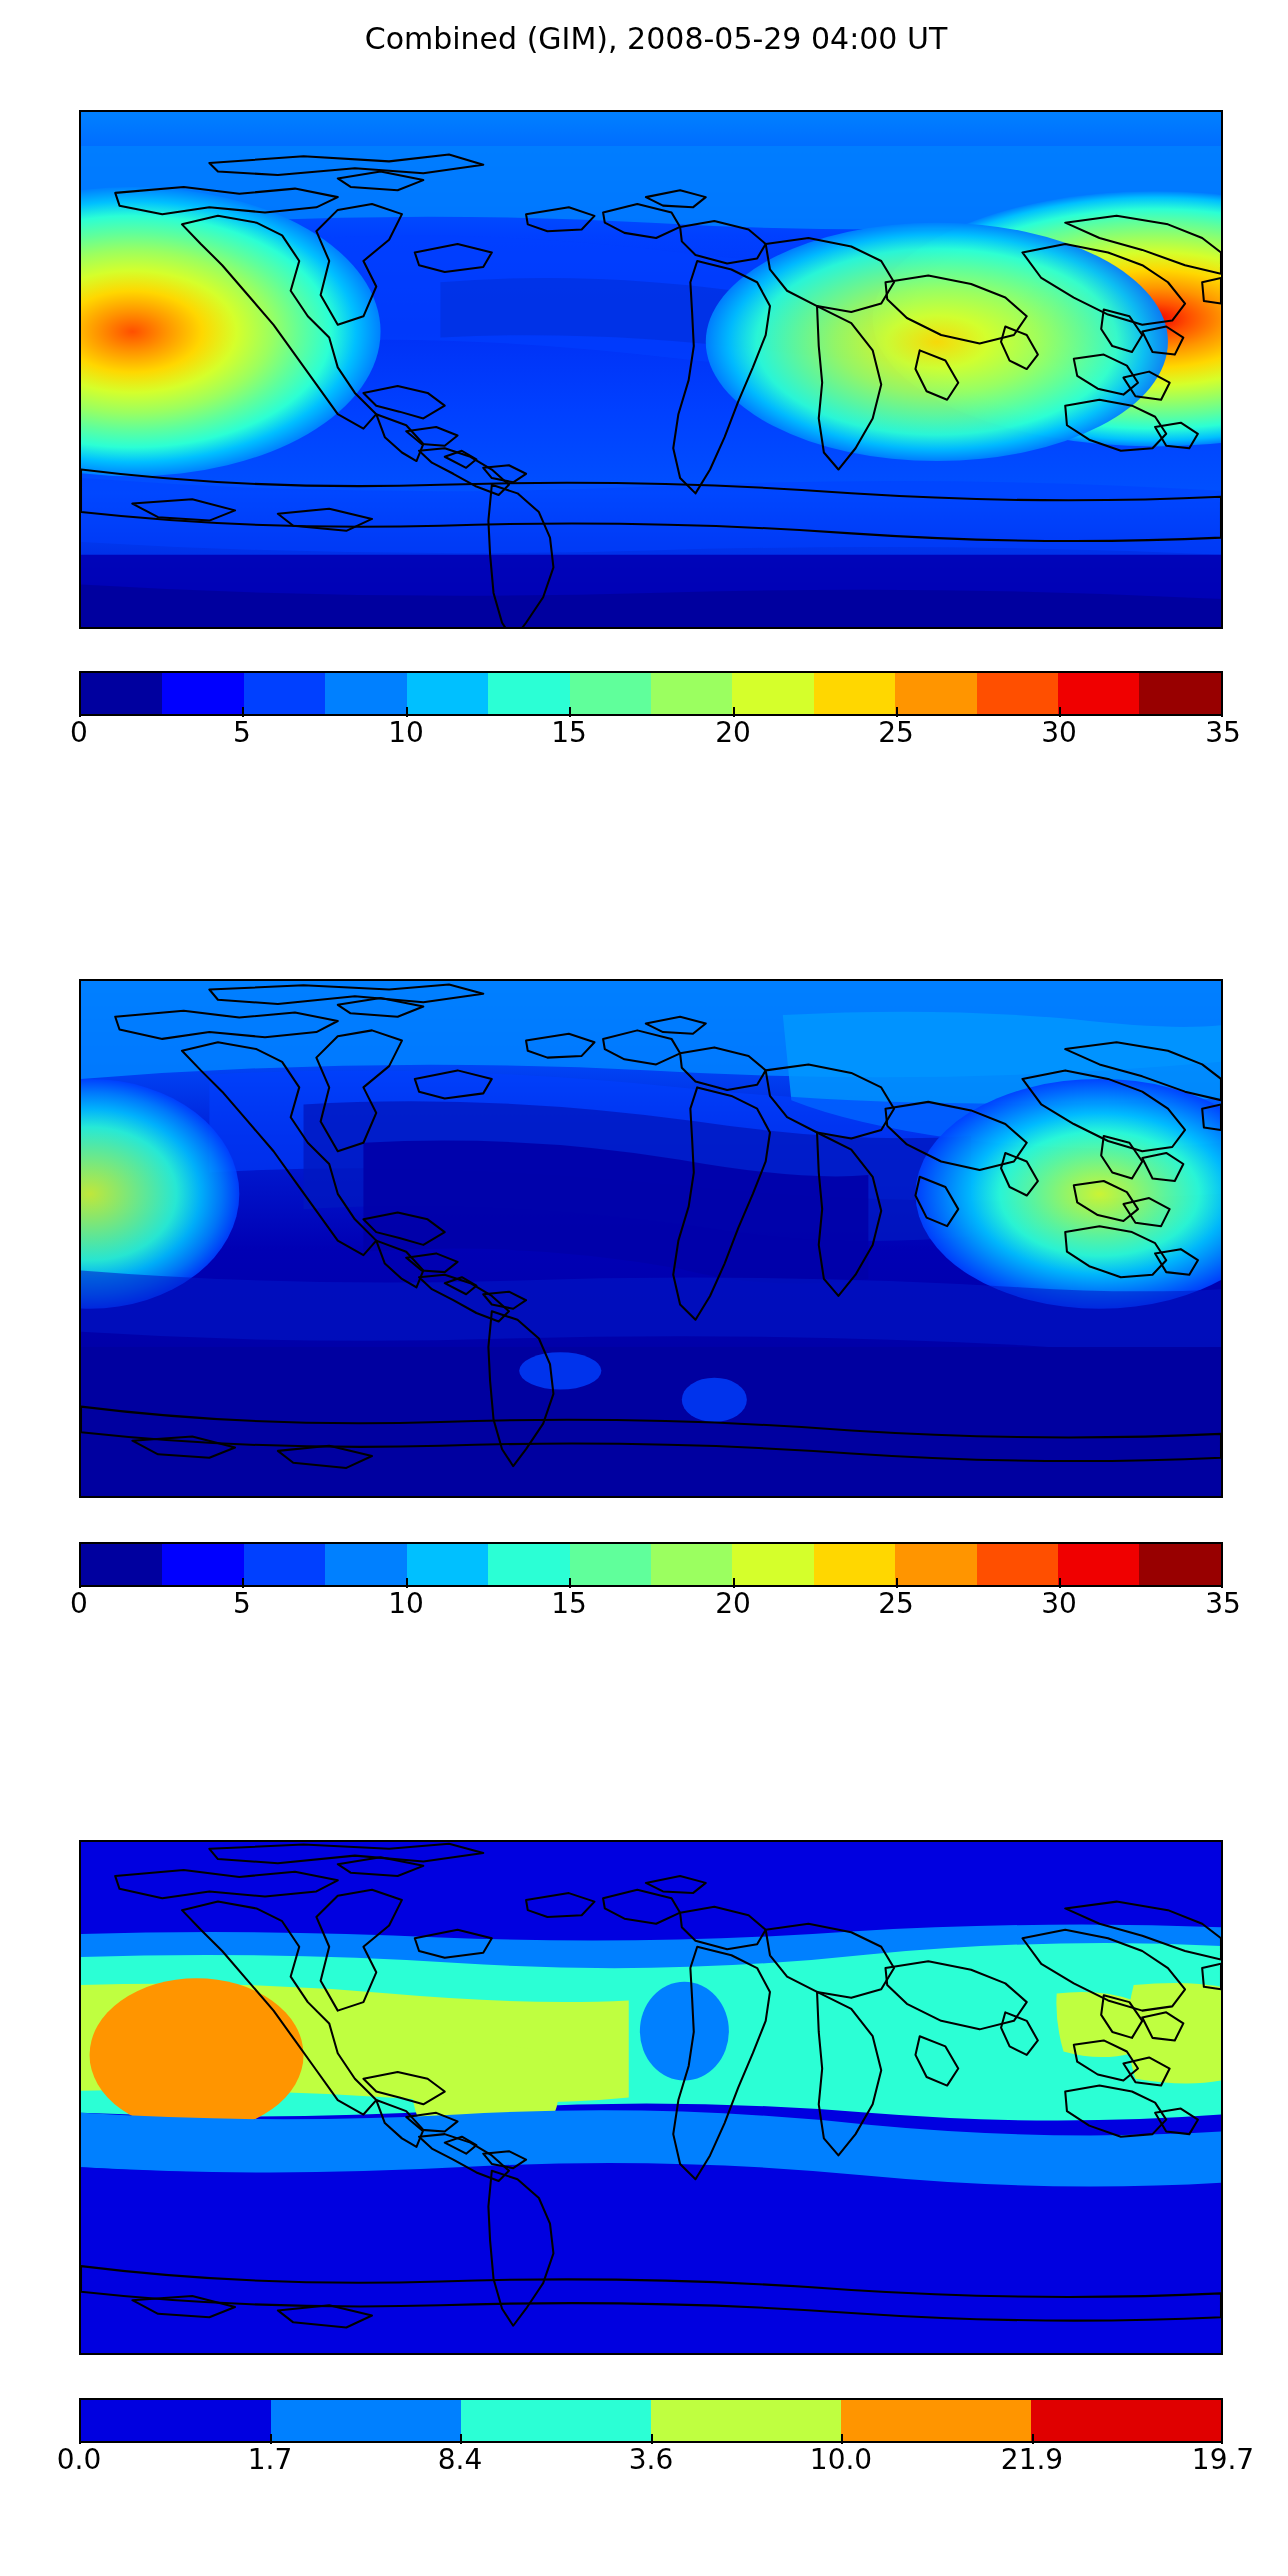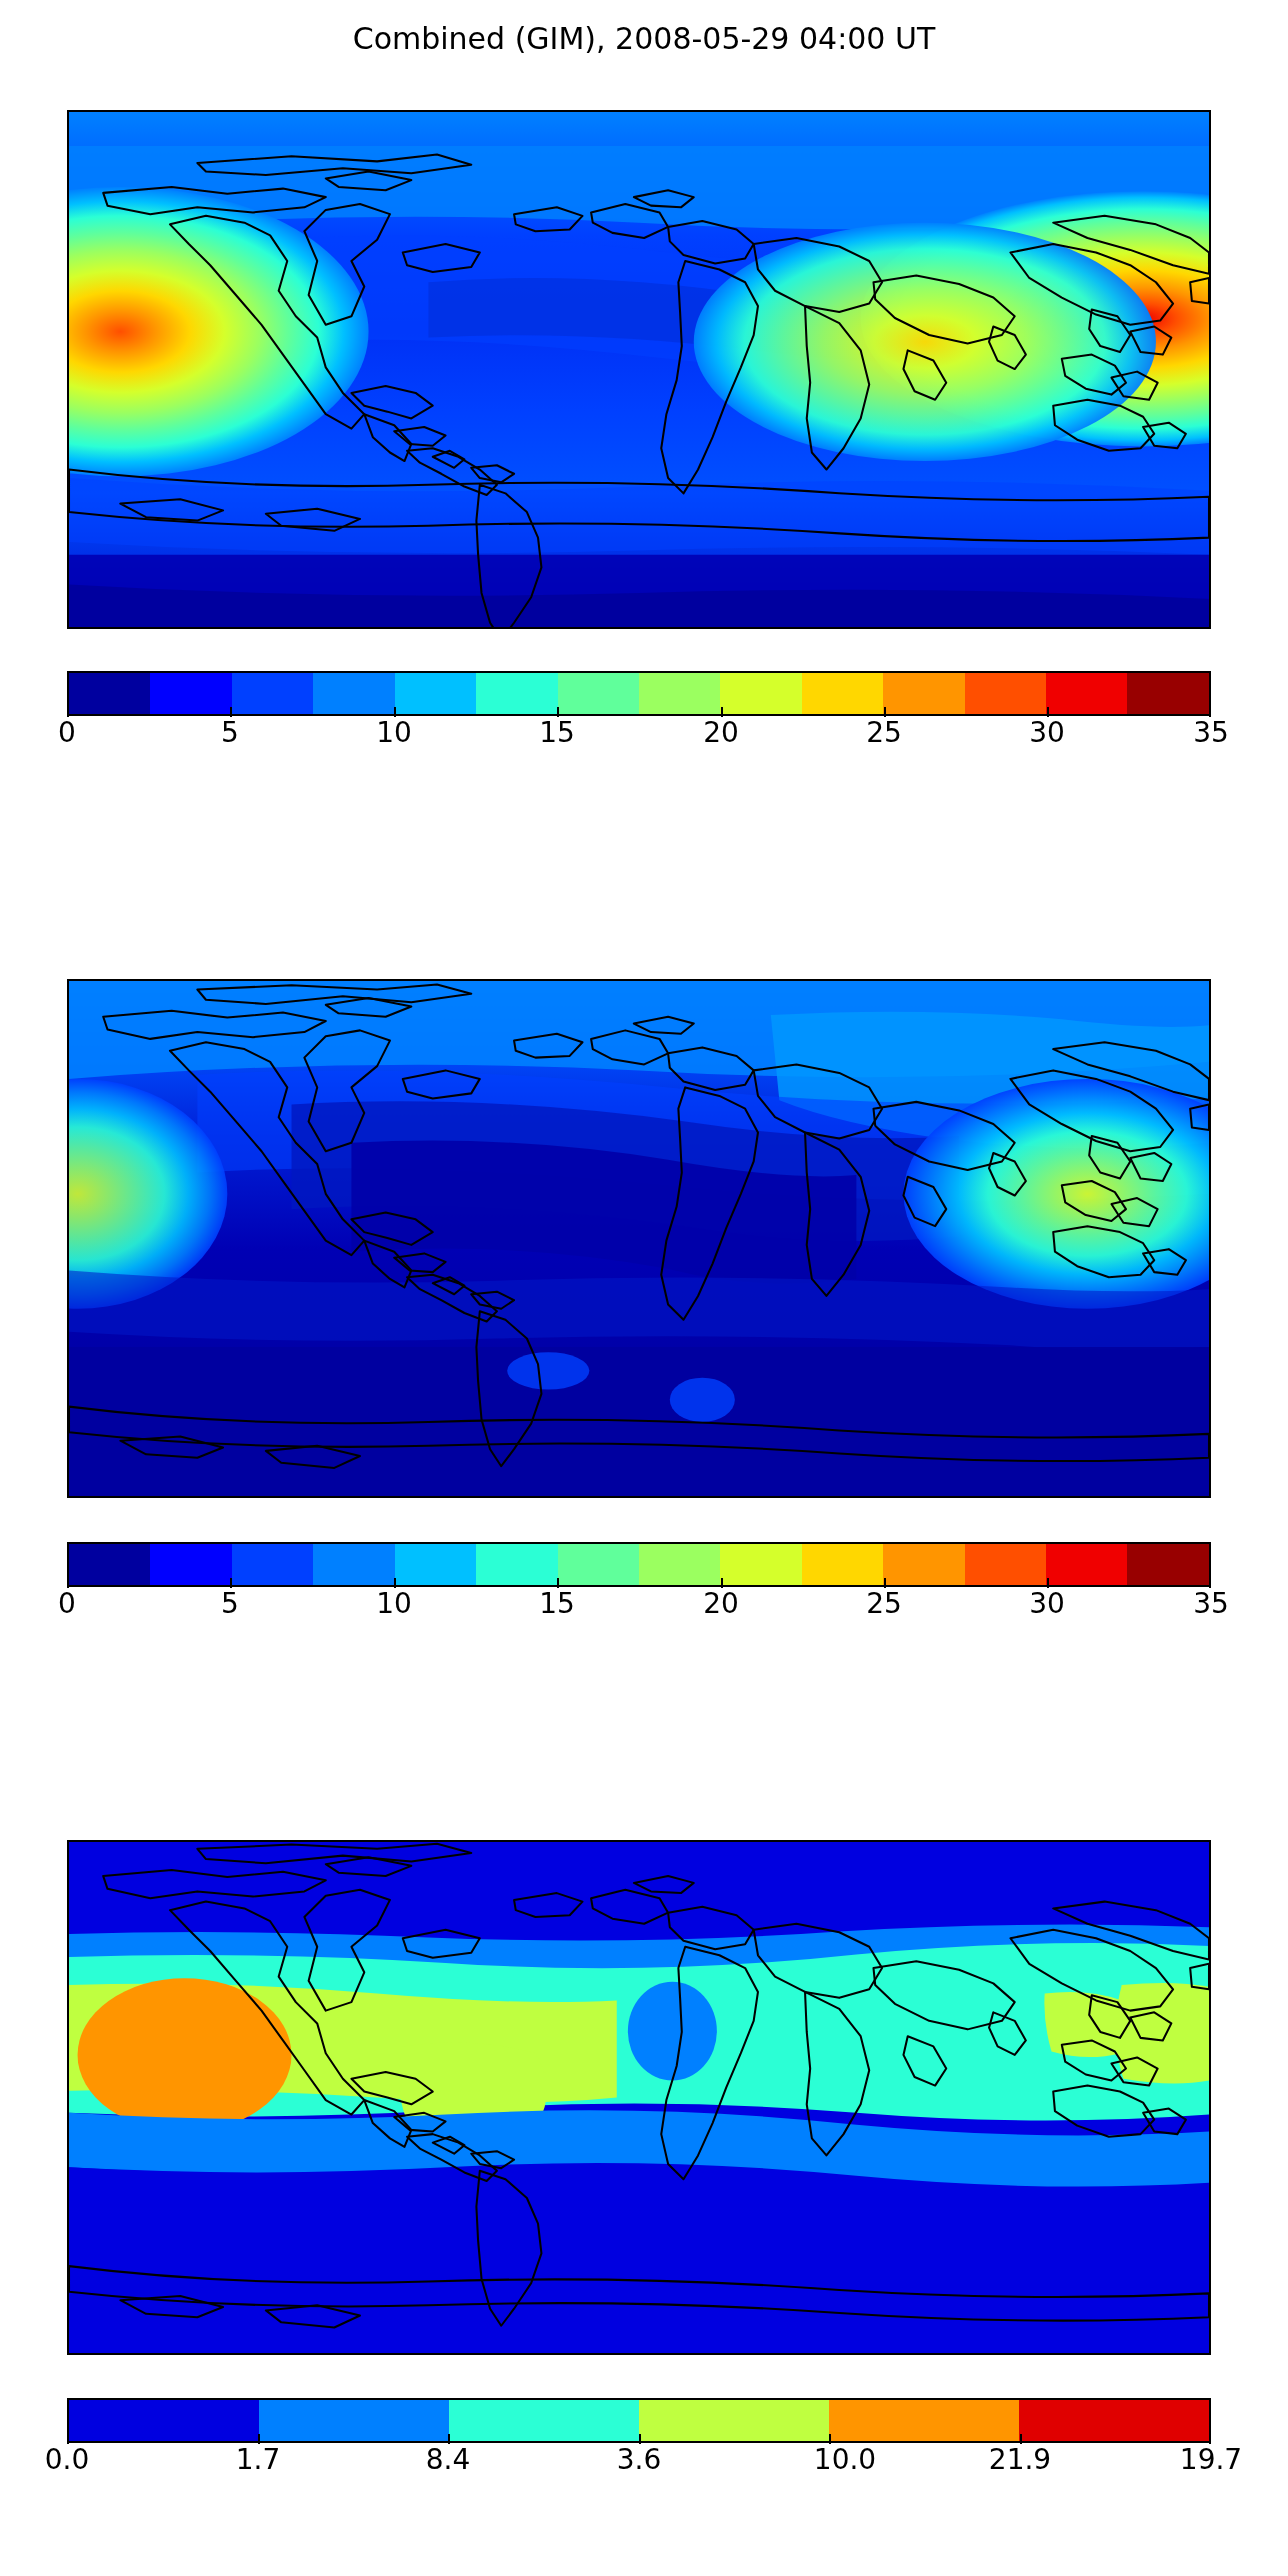--- a/index.html
+++ b/index.html
@@ -1,19 +1,19 @@
 <!DOCTYPE html>
 <html style="font-size:13.7px"><head>
 <meta charset="utf-8">
 <style>
   html,body{margin:0;padding:0;background:#ffffff;}
   body{width:1288px;height:2576px;font-family:"DejaVu Sans",sans-serif;overflow:hidden;}
   .figure{width:1288px;height:2576px;position:relative;background:#fff;}
 
-  .panel{position:absolute;left:0;width:1167px;}
+  .panel{position:absolute;left:12px;width:1167px;}
   .panel-title{
     position:absolute;left:0;width:1288px;text-align:center;
     font-size:30px;color:#000;font-family:"DejaVu Sans",sans-serif;
     white-space:pre;line-height:1;
   }
   .axes{
     position:absolute;left:67px;width:1144px;
     border:2.6px solid #000;box-sizing:border-box;overflow:hidden;background:#0000cd;
   }
   .mapcanvas{position:absolute;inset:0;width:100%;height:100%;}
@@ -379,21 +379,21 @@
       <div class="cbar-ticks">
           <div class="cbar-tickmark" style="left: 0px;"></div>
           <div class="cbar-tick" style="left: 0px;">0.0</div>
           <div class="cbar-tickmark" style="left: 191px;"></div>
           <div class="cbar-tick" style="left: 191px;">1.7</div>
           <div class="cbar-tickmark" style="left: 381px;"></div>
           <div class="cbar-tick" style="left: 381px;">8.4</div>
           <div class="cbar-tickmark" style="left: 572px;"></div>
           <div class="cbar-tick" style="left: 572px;">3.6</div>
           <div class="cbar-tickmark" style="left: 762px;"></div>
-          <div class="cbar-tick" style="left: 762px; margin-left: 16px;">10.0</div>
+          <div class="cbar-tick" style="left: 762px;">10.0</div>
           <div class="cbar-tickmark" style="left: 953px;"></div>
           <div class="cbar-tick" style="left: 953px;">21.9</div>
           <div class="cbar-tickmark" style="left: 1142px;"></div>
           <div class="cbar-tick" style="left: 1144px;">19.7</div>
         </div>
     </div>
   </div>
 
 </div>
 

